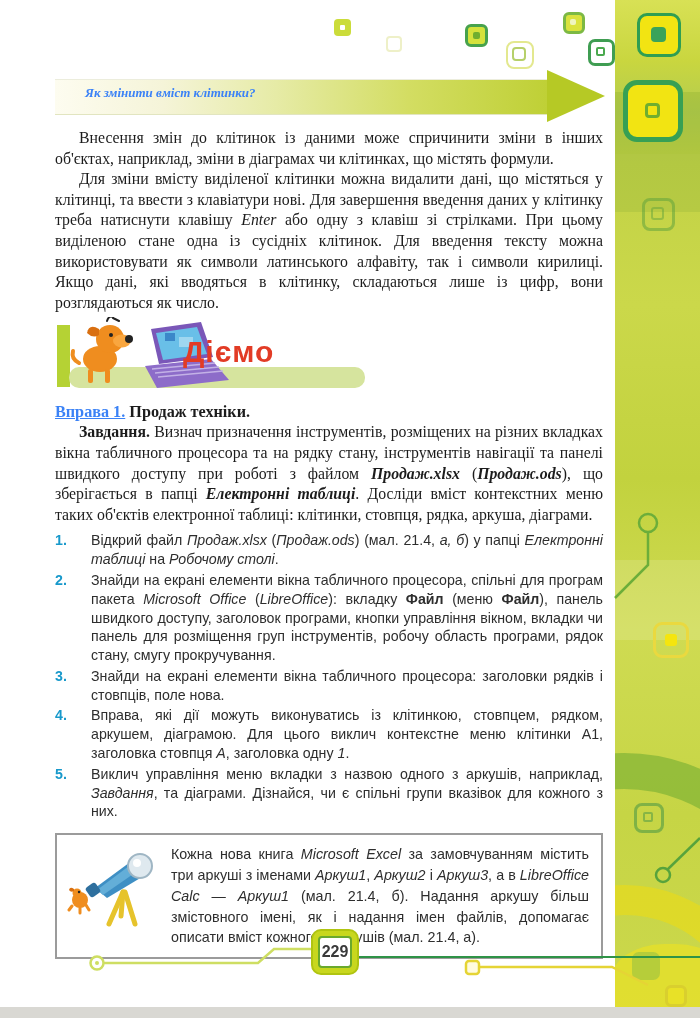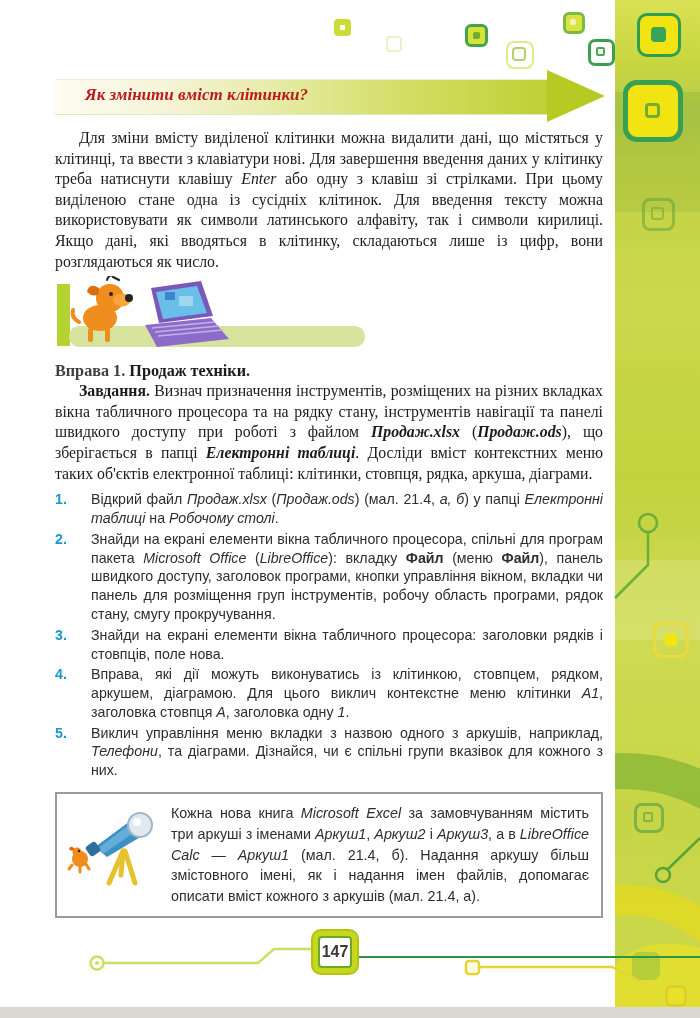--- a/index.html
+++ b/index.html
@@ -27,33 +27,33 @@
   .dsq > div{position:absolute;box-sizing:border-box;}
 
   
   .flowcol{position:absolute;left:55px;top:70px;width:548px;}
   .banner{position:relative;height:58px;}
   .banner .abody{position:absolute;left:0;top:9px;width:492px;height:34px;
         background:linear-gradient(90deg,#fdfcf0 0%,#f5f4d8 22%,#e6ebA6 45%,#d3dd62 72%,#bfd036 100%);
         border-top:1px solid #eceddc;border-bottom:1px solid #e2e5c0;}
   .banner .ahead{position:absolute;left:492px;top:0;width:0;height:0;
         border-left:58px solid #b6c925;border-top:26px solid transparent;border-bottom:26px solid transparent;}
-  .banner .atitle{position:absolute;left:30px;top:15px;font-size:17px;font-weight:bold;font-style:italic;color:#b91c1c;}
+  .banner .atitle{position:absolute;left:30px;top:15px;font-size:13px;font-weight:bold;font-style:italic;color:#3b82f6;}
 
   
   p.body{margin:0;font-size:15.8px;line-height:20.6px;text-align:justify;text-indent:24px;}
 
   
   .diemo{position:relative;height:76px;margin-top:4px;}
   .diemo-label{position:absolute;left:128px;top:18px;font-family:"Liberation Sans","DejaVu Sans",sans-serif;
         font-size:30px;font-weight:bold;color:#e23b25;letter-spacing:1px;}
 
   
   .exr-head{margin-top:10px;font-size:16.2px;font-weight:bold;}
-  .exr-head .blue{color:#404040;}
+  .exr-head .blue{color:#3b82f6;text-decoration:underline;}
   .task-para{margin-top:2px;}
 
   
   .tasks{margin-top:6px;font-family:"Liberation Sans","DejaVu Sans",sans-serif;
          font-size:14.2px;line-height:18.8px;color:#2e2e2e;}
   .task-row{display:flex;margin-bottom:2px;}
   .task-num{flex:none;width:24px;color:#1899cb;font-weight:bold;}
   .task-gap{flex:none;width:12px;}
   .task-text{flex:1;text-align:justify;}
 
@@ -135,20 +135,21 @@
   </svg>
 
   <div class="flowcol">
 
     <div class="banner">
       <div class="abody"></div>
       <div class="ahead"></div>
       <div class="atitle">Як змінити вміст клітинки?</div>
     </div>
 
+    <p class="body"><span>Внесення змін до клітинок із даними може спричинити зміни в інших об'єктах, наприклад, зміни в діаграмах чи клітинках, що містять формули.</span></p>
     <p class="body"><span>Для зміни вмісту виділеної клітинки можна видалити дані, що містяться у клітинці, та ввести з клавіатури нові. Для завершення введення даних у клітинку треба натиснути клавішу </span><span style="font-style: italic;">Enter</span><span> або одну з клавіш зі стрілками. При цьому виділеною стане одна із сусідніх клітинок. Для введення тексту можна використовувати як символи латинського алфавіту, так і символи кирилиці. Якщо дані, які вводяться в клітинку, складаються лише із цифр, вони розглядаються як число.</span></p>
 
     <div class="diemo">
       <svg width="320" height="76" viewBox="0 0 320 76">
 
         <rect x="2" y="8" width="13" height="62" fill="#b5d234"></rect>
 
         <rect x="14" y="50" width="296" height="21" rx="10" fill="#d6e49e"></rect>
 
         <path d="M24 46 q-8 -4 -6 -12" fill="none" stroke="#ef8d1f" stroke-width="4" stroke-linecap="round"></path>
@@ -166,20 +167,21 @@
         <polygon points="101,16 142,10 152,37 108,43" fill="#69bfe8"></polygon>
         <rect x="110" y="16" width="10" height="8" fill="#3b87c9"></rect>
         <rect x="124" y="20" width="14" height="10" fill="#9fd7f0"></rect>
         <polygon points="90,49 156,42 174,63 102,71" fill="#8d6cc9"></polygon>
         <g stroke="#c3b1e6" stroke-width="1.5">
           <line x1="97" y1="52" x2="160" y2="46"></line>
           <line x1="100" y1="56" x2="164" y2="50"></line>
           <line x1="103" y1="60" x2="168" y2="54"></line>
         </g>
       </svg>
+      <div class="diemo-label">Діємо</div>
     </div>
 
     <div class="exr-head">
       <span class="blue">Вправа 1.</span><span> Продаж техніки.</span>
     </div>
 
     <p class="body task-para"><span style="font-weight: bold;">Завдання.</span><span> Визнач призначення інструментів, розміщених на різних вкладках вікна табличного процесора та на рядку стану, інструментів навігації та панелі швидкого доступу при роботі з файлом </span><span style="font-style: italic; font-weight: bold;">Продаж.xlsx</span><span> (</span><span style="font-style: italic; font-weight: bold;">Продаж.ods</span><span>), що зберігається в папці </span><span style="font-style: italic; font-weight: bold;">Електронні таблиці</span><span>. Досліди вміст контекстних меню таких об'єктів електронної таблиці: клітинки, стовпця, рядка, аркуша, діаграми.</span></p>
 
     <div class="tasks">
       <div class="task-row">
@@ -193,26 +195,26 @@
         <span class="task-text"><span>Знайди на екрані елементи вікна табличного процесора, спільні для програм пакета </span><span style="font-style: italic;">Microsoft Office</span><span> (</span><span style="font-style: italic;">LibreOffice</span><span>): вкладку </span><span style="font-weight: bold;">Файл</span><span> (меню </span><span style="font-weight: bold;">Файл</span><span>), панель швидкого доступу, заголовок програми, кнопки управління вікном, вкладки чи панель для розміщення груп інструментів, робочу область програми, рядок стану, смугу прокручування.</span></span>
       </div>
       <div class="task-row">
         <span class="task-num">3.</span>
           <span class="task-gap"></span>
         <span class="task-text"><span>Знайди на екрані елементи вікна табличного процесора: заголовки рядків і стовпців, поле нова.</span></span>
       </div>
       <div class="task-row">
         <span class="task-num">4.</span>
           <span class="task-gap"></span>
-        <span class="task-text"><span>Вправа, які дії можуть виконуватись із клітинкою, стовпцем, рядком, аркушем, діаграмою. Для цього виклич контекстне меню клітинки </span><span style="font-style: italic;">А1</span><span>, заголовка стовпця </span><span style="font-style: italic;">А</span><span>, заголовка одну </span><span style="font-style: italic;">1</span><span>.</span></span>
+        <span class="task-text"><span>Вправа, які дії можуть виконуватись із клітинкою, стовпцем, рядком, аркушем, діаграмою. Для цього виклич контекстне меню клітинки </span><span style="">А1</span><span>, заголовка стовпця </span><span style="font-style: italic;">А</span><span>, заголовка одну </span><span style="font-style: italic;">1</span><span>.</span></span>
       </div>
       <div class="task-row">
         <span class="task-num">5.</span>
           <span class="task-gap"></span>
-        <span class="task-text"><span>Виклич управління меню вкладки з назвою одного з аркушів, наприклад, </span><span style="font-style: italic;">Телефони</span><span>, та діаграми. Дізнайся, чи є спільні групи вказівок для кожного з них.</span></span>
+        <span class="task-text"><span>Виклич управління меню вкладки з назвою одного з аркушів, наприклад, </span><span style="font-style: italic;">Завдання</span><span>, та діаграми. Дізнайся, чи є спільні групи вказівок для кожного з них.</span></span>
       </div>
     </div>
 
     <div class="note">
       <div class="icon-cell">
         <svg width="92" height="84" viewBox="0 0 92 84">
 
           <g stroke="#e6c32c" stroke-width="5" stroke-linecap="round">
             <line x1="56" y1="48" x2="42" y2="80"></line>
             <line x1="58" y1="48" x2="68" y2="80"></line>
@@ -241,17 +243,17 @@
   <svg class="footer-svg" viewBox="0 0 700 75">
     <circle cx="97" cy="38" r="6.5" fill="#ffffff" stroke="#cede62" stroke-width="2.5"></circle>
     <circle cx="97" cy="38" r="2" fill="#cede62"></circle>
     <path d="M104 38 H258 L274 24 H311" fill="none" stroke="#cede62" stroke-width="2.5"></path>
     <path d="M358 32 H700" fill="none" stroke="#2f9347" stroke-width="2"></path>
     <rect x="466" y="36" width="13" height="13" rx="3" fill="#fffbe0" stroke="#e5d435" stroke-width="2.5"></rect>
     <path d="M479 42 H612 L648 60" fill="none" stroke="#e5d435" stroke-width="2.5"></path>
   </svg>
 
   <div class="badge">
-    <div class="inner">147</div>
+    <div class="inner">229</div>
   </div>
 
   <div class="bottom-strip"></div>
 </div>
 
 </body></html>

